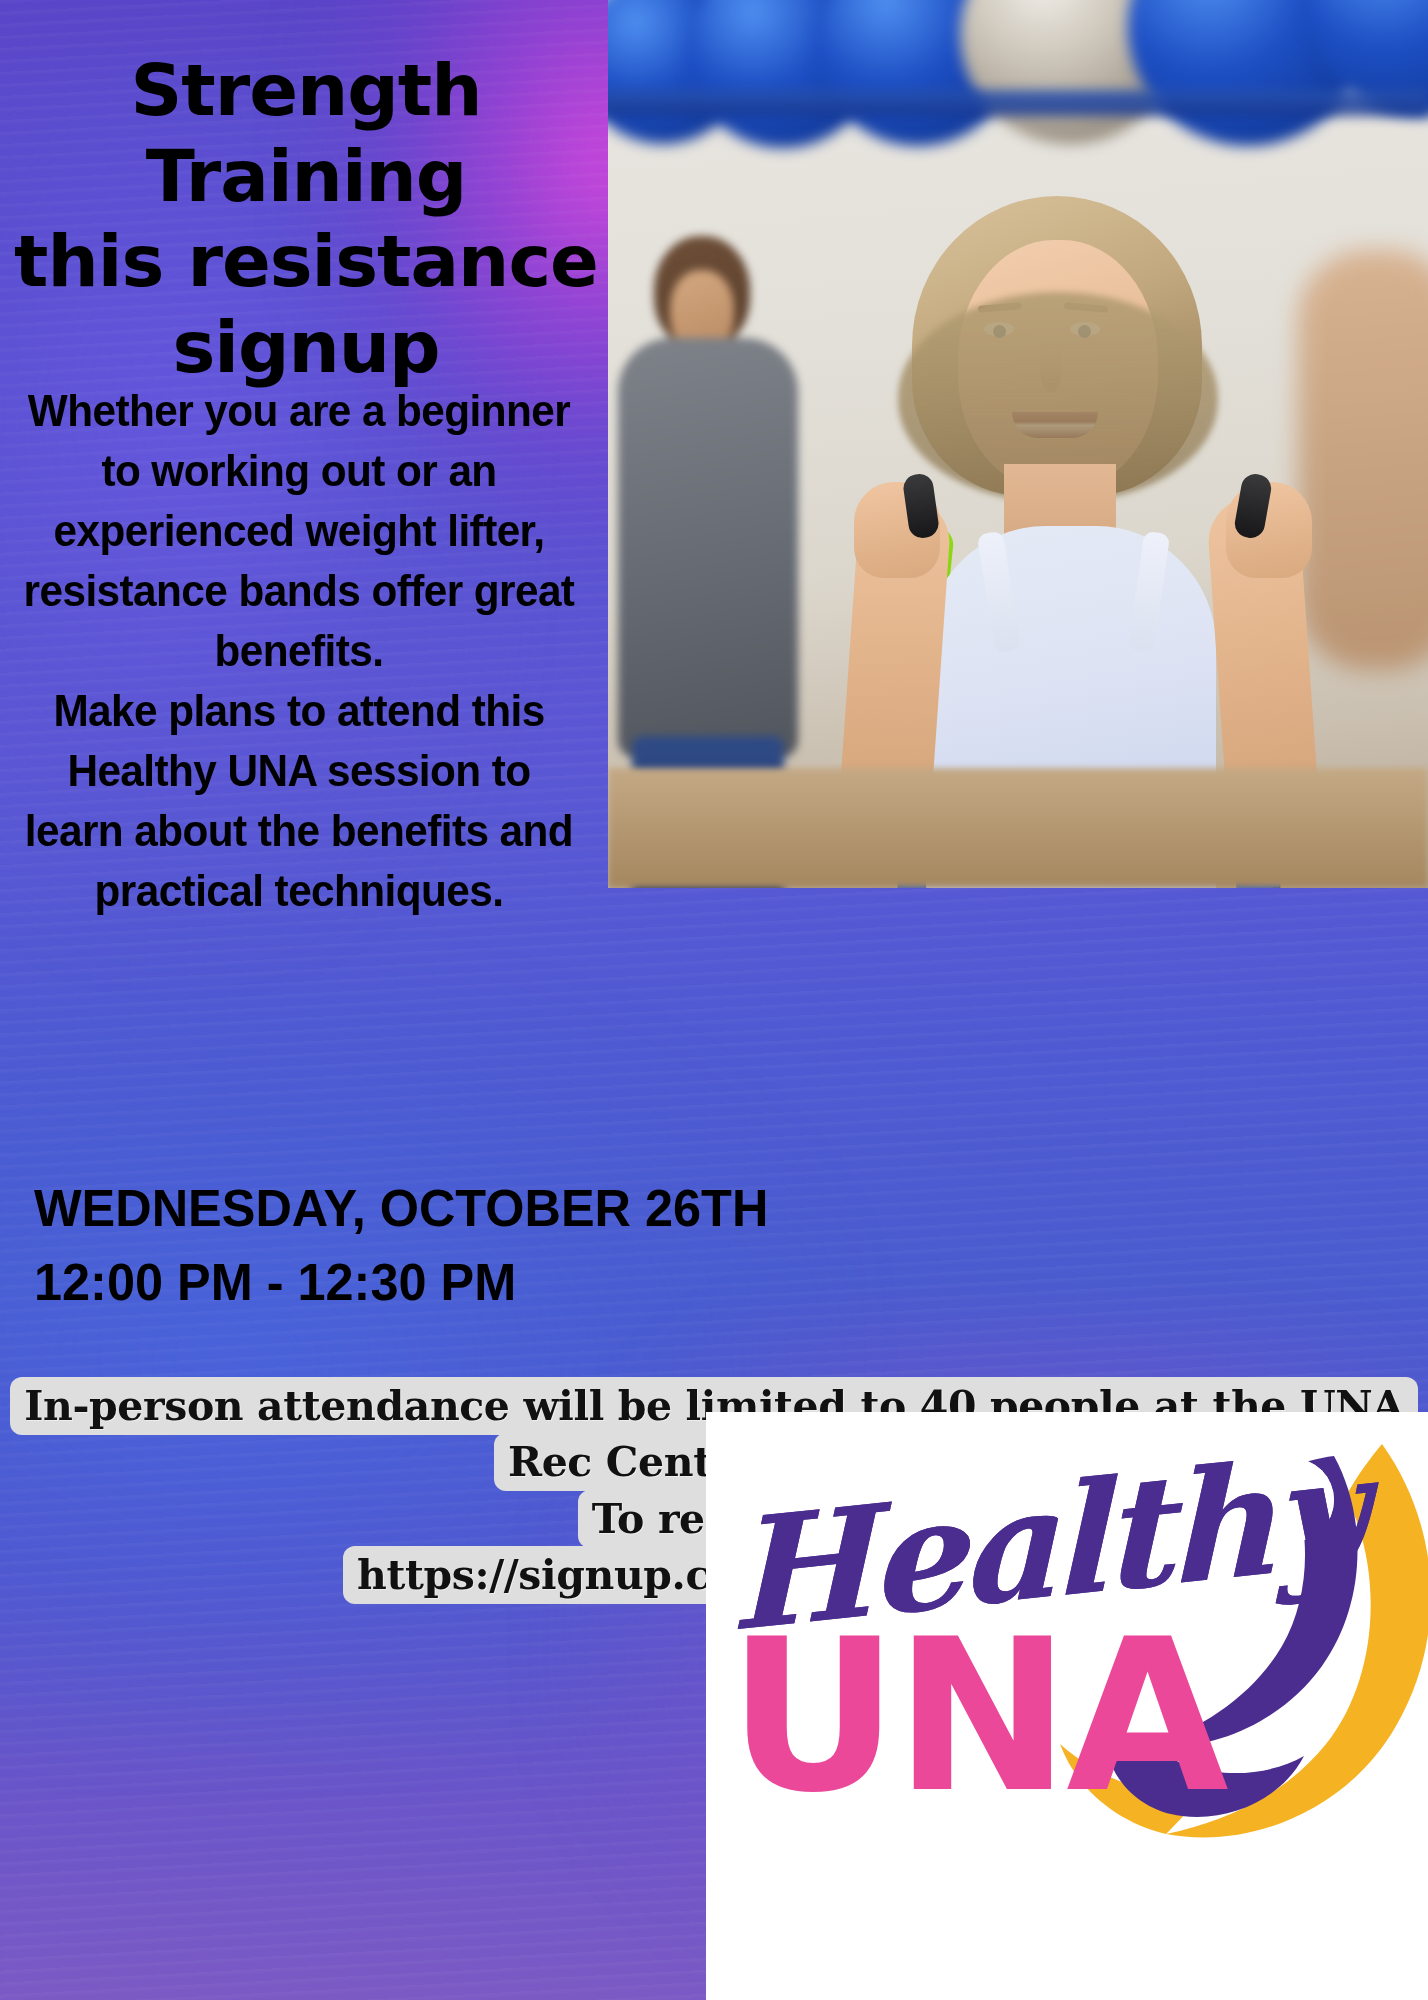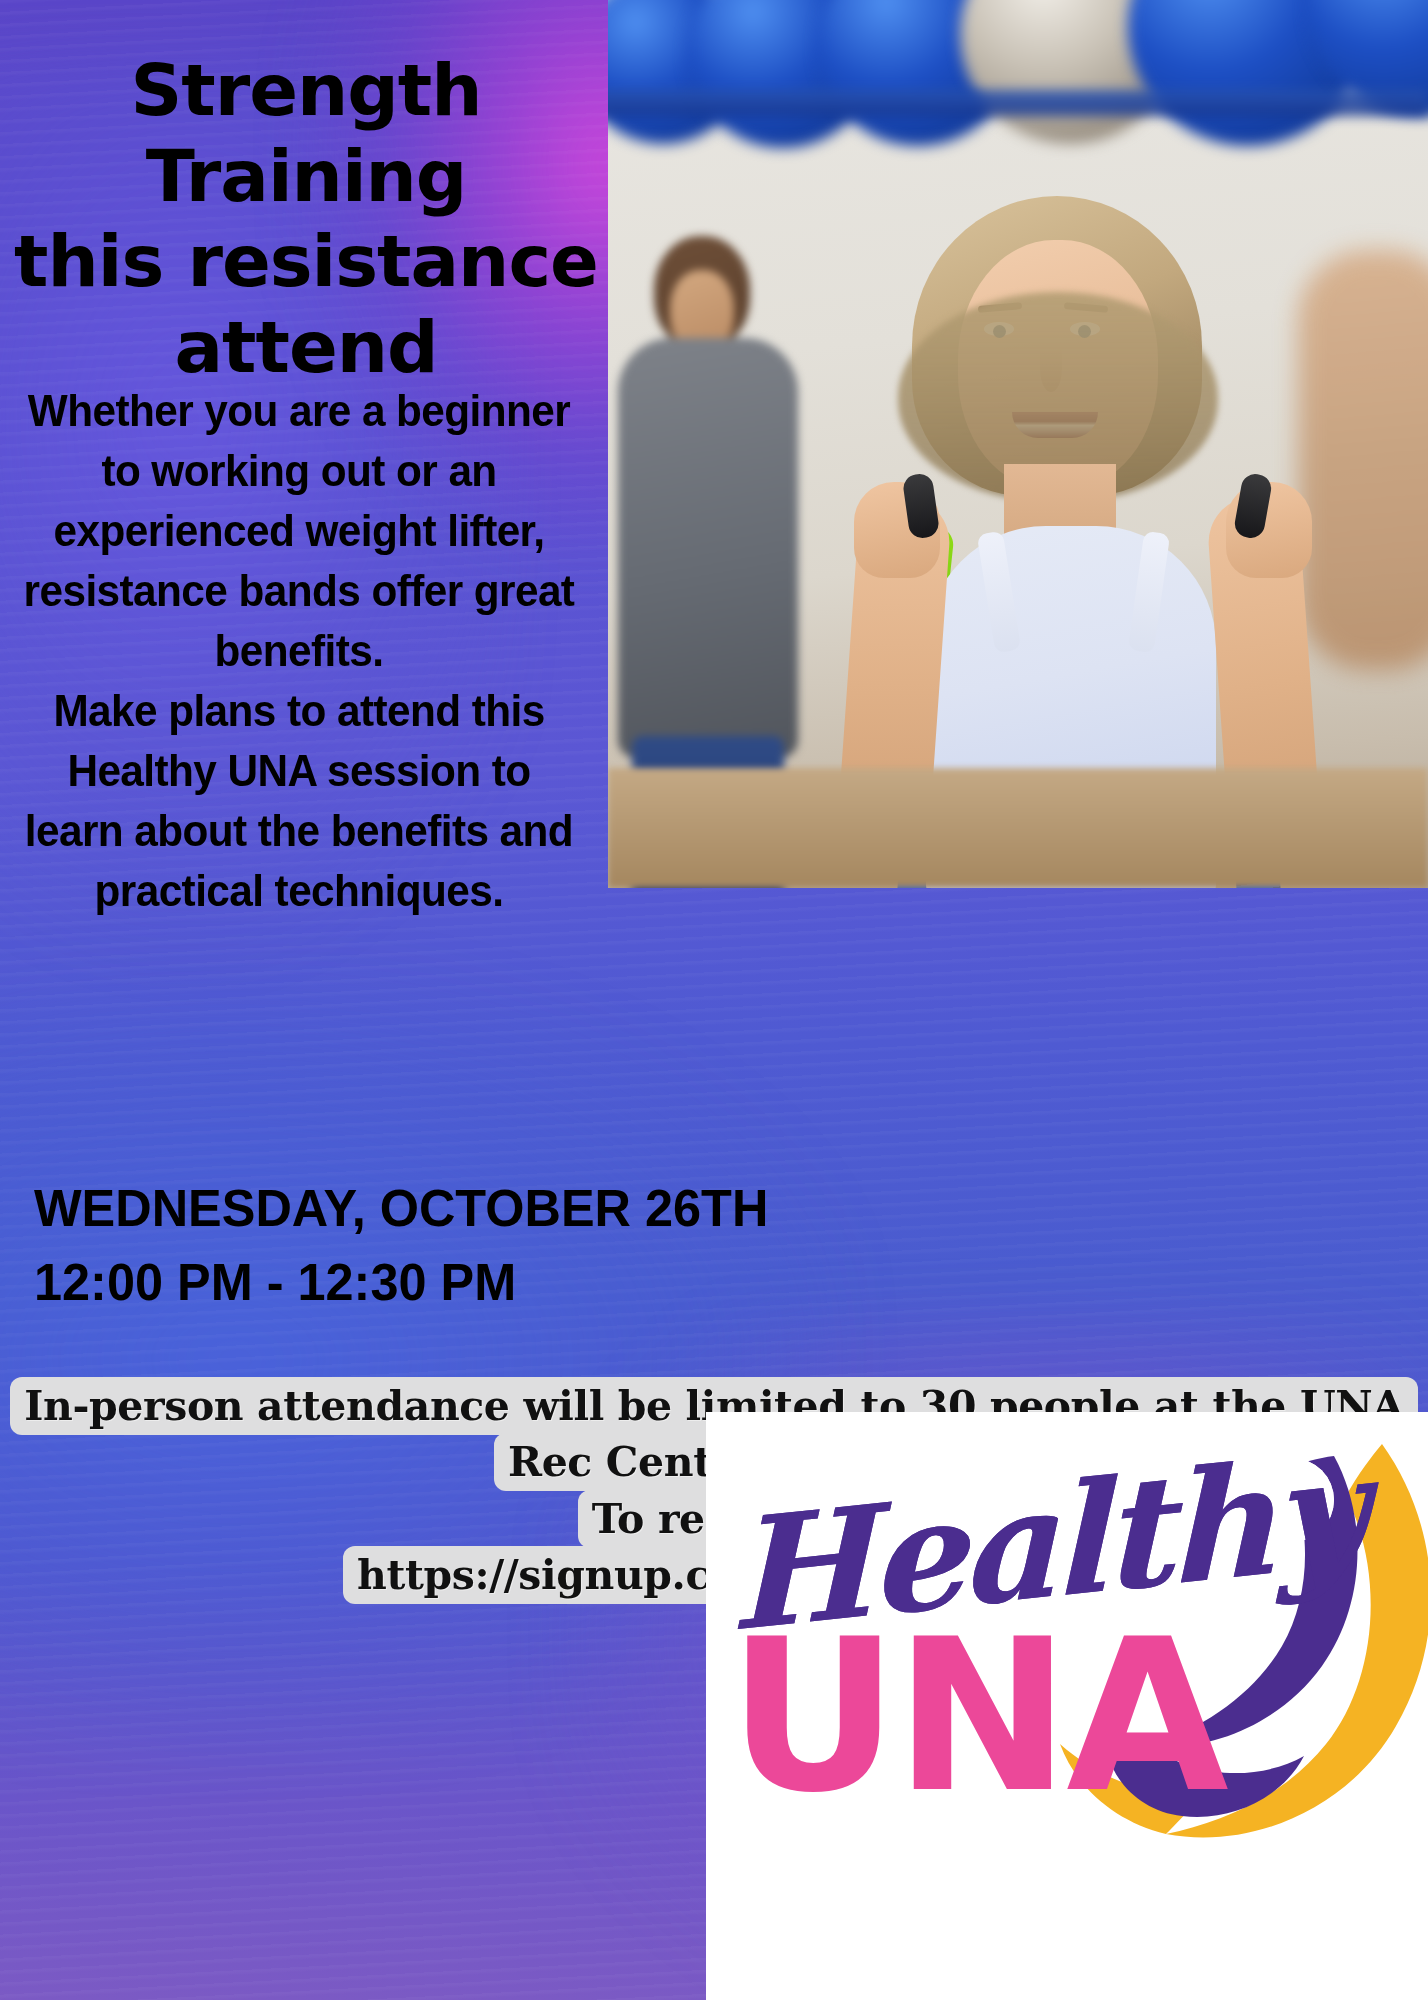--- a/index.html
+++ b/index.html
@@ -391,42 +391,42 @@
       <div class="grip l"></div>
         <div class="grip r"></div>
     </div>
 
     <div class="ph-floor"></div>
   </div>
 
   <div class="title">
     <div>Strength Training</div>
     <div>this resistance</div>
-    <div>attend</div>
+    <div>signup</div>
   </div>
 
   <div class="body-copy">
     <p>Whether you are a beginner</p>
     <p>to working out or an</p>
     <p>experienced weight lifter,</p>
     <p>resistance bands offer great</p>
     <p>benefits.</p>
     <p>Make plans to attend this</p>
     <p>Healthy UNA session to</p>
     <p>learn about the benefits and</p>
     <p>practical techniques.</p>
   </div>
 
   <div class="datetime">
     <div>WEDNESDAY, OCTOBER 26TH</div>
     <div>12:00 PM - 12:30 PM</div>
   </div>
 
   <div class="register-block">
-    <span class="rline"><span class="hl">In-person attendance will be limited to 30 people at the UNA</span></span>
+    <span class="rline"><span class="hl">In-person attendance will be limited to 40 people at the UNA</span></span>
     <span class="rline"><span class="hl">Rec Center Studio</span></span>
     <span class="rline"><span class="hl">To register</span></span>
     <span class="rline"><span class="hl">https://signup.com/go/fPBzBCG</span></span>
   </div>
 
   <div class="logo">
     <div class="logo-inner">
       <svg class="logo-mark" viewBox="0 0 400 420">
 
         <path d="M336 18 C392 96 404 206 350 300 C302 384 204 424 120 408

